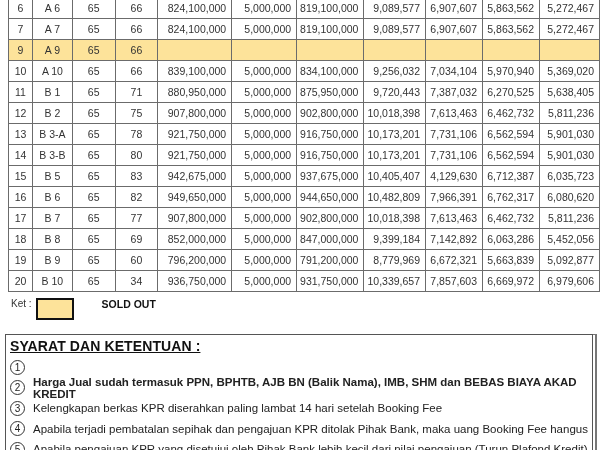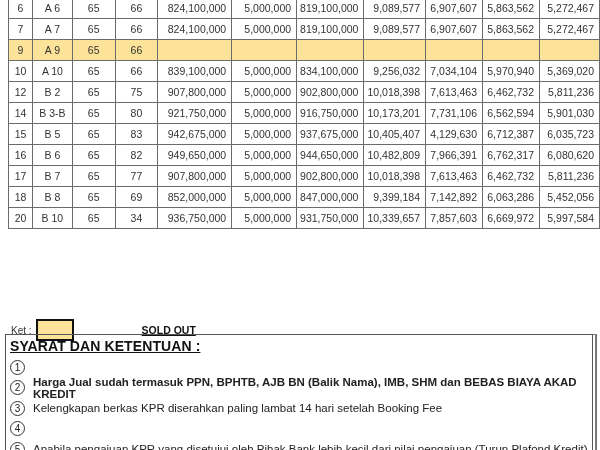--- a/index.html
+++ b/index.html
@@ -4,26 +4,26 @@
   <style>
     html, body { margin: 0; padding: 0; background: #ffffff; }
     body { width: 600px; height: 450px; overflow: hidden; position: relative;
            font-family: "Liberation Sans", sans-serif; color: #222; }
     .price-table { position: absolute; left: 8px; top: -3px; border-collapse: collapse;
                    table-layout: fixed; font-size: 10.5px; }
     .price-table td { border: 1px solid #6b6b6b; height: 20px; padding: 0 3px;
                       text-align: center; white-space: nowrap; color: #333; }
     .price-table td.num { text-align: right; padding-right: 5px; }
     .price-table tr.sold td { background: #fde39a; }
-    .legend { position: absolute; left: 11px; top: 318px; height: 24px; display: flex;
-              align-items: center; font-size: 10px; }
+    .legend { position: absolute; left: 11px; top: 298px; height: 24px; display: flex;
+              font-size: 10px; }
     .legend-label { color: #333; }
     .legend-swatch { width: 38px; height: 22px; background: #fde39a; border: 2px solid #111;
                      box-sizing: border-box; margin-left: 4px; }
-    .legend-text { margin-left: 68px; font-weight: bold; font-size: 10.5px; color: #111; text-decoration: underline; }
+    .legend-text { margin-left: 28px; font-weight: bold; font-size: 10.5px; color: #111; }
     .terms { position: absolute; left: 5px; top: 334px; width: 588px; height: 130px;
              border: 1px solid #555; box-shadow: 3px 0 0 -1px #fff, 4px 0 0 0 #777; box-sizing: border-box;
              padding: 3px 0 0 4px; }
     .terms-title { font-weight: bold; font-size: 14px; text-decoration: underline; color: #111;
                    margin: 0 0 3px 0; letter-spacing: 0.1px; }
     .term { display: flex; align-items: center; height: 20.5px; font-size: 11.5px; color: #222; }
     .term-num { width: 15px; height: 15px; border: 1px solid #333; border-radius: 50%;
                 font-size: 10px; display: flex; align-items: center; justify-content: center;
                 margin-right: 8px; box-sizing: border-box; flex: none; }
     .term.bold .term-text { font-weight: bold; }
@@ -92,46 +92,72 @@
         <td>66</td>
         <td class="num">839,100,000</td>
         <td class="num">5,000,000</td>
         <td class="num">834,100,000</td>
         <td class="num">9,256,032</td>
         <td class="num">7,034,104</td>
         <td class="num">5,970,940</td>
         <td class="num">5,369,020</td>
       </tr>
       <tr>
+        <td>11</td>
+        <td>B 1</td>
+        <td>65</td>
+        <td>71</td>
+        <td class="num">880,950,000</td>
+        <td class="num">5,000,000</td>
+        <td class="num">875,950,000</td>
+        <td class="num">9,720,443</td>
+        <td class="num">7,387,032</td>
+        <td class="num">6,270,525</td>
+        <td class="num">5,638,405</td>
+      </tr>
+      <tr>
         <td>12</td>
         <td>B 2</td>
         <td>65</td>
         <td>75</td>
         <td class="num">907,800,000</td>
         <td class="num">5,000,000</td>
         <td class="num">902,800,000</td>
         <td class="num">10,018,398</td>
         <td class="num">7,613,463</td>
         <td class="num">6,462,732</td>
         <td class="num">5,811,236</td>
       </tr>
       <tr>
-        <td>14</td>
-        <td>B 3-B</td>
-        <td>65</td>
-        <td>80</td>
+        <td>13</td>
+        <td>B 3-A</td>
+        <td>65</td>
+        <td>78</td>
         <td class="num">921,750,000</td>
         <td class="num">5,000,000</td>
         <td class="num">916,750,000</td>
         <td class="num">10,173,201</td>
         <td class="num">7,731,106</td>
         <td class="num">6,562,594</td>
         <td class="num">5,901,030</td>
       </tr>
       <tr>
+        <td>14</td>
+        <td>B 3-B</td>
+        <td>65</td>
+        <td>80</td>
+        <td class="num">921,750,000</td>
+        <td class="num">5,000,000</td>
+        <td class="num">916,750,000</td>
+        <td class="num">10,173,201</td>
+        <td class="num">7,731,106</td>
+        <td class="num">6,562,594</td>
+        <td class="num">5,901,030</td>
+      </tr>
+      <tr>
         <td>15</td>
         <td>B 5</td>
         <td>65</td>
         <td>83</td>
         <td class="num">942,675,000</td>
         <td class="num">5,000,000</td>
         <td class="num">937,675,000</td>
         <td class="num">10,405,407</td>
         <td class="num">4,129,630</td>
         <td class="num">6,712,387</td>
@@ -170,31 +196,44 @@
         <td>69</td>
         <td class="num">852,000,000</td>
         <td class="num">5,000,000</td>
         <td class="num">847,000,000</td>
         <td class="num">9,399,184</td>
         <td class="num">7,142,892</td>
         <td class="num">6,063,286</td>
         <td class="num">5,452,056</td>
       </tr>
       <tr>
+        <td>19</td>
+        <td>B 9</td>
+        <td>65</td>
+        <td>60</td>
+        <td class="num">796,200,000</td>
+        <td class="num">5,000,000</td>
+        <td class="num">791,200,000</td>
+        <td class="num">8,779,969</td>
+        <td class="num">6,672,321</td>
+        <td class="num">5,663,839</td>
+        <td class="num">5,092,877</td>
+      </tr>
+      <tr>
         <td>20</td>
         <td>B 10</td>
         <td>65</td>
         <td>34</td>
         <td class="num">936,750,000</td>
         <td class="num">5,000,000</td>
         <td class="num">931,750,000</td>
         <td class="num">10,339,657</td>
         <td class="num">7,857,603</td>
         <td class="num">6,669,972</td>
-        <td class="num">5,997,584</td>
+        <td class="num">6,979,606</td>
       </tr>
     </tbody>
 </table>
 
 <div class="legend">
   <span class="legend-label">Ket :</span>
   <span class="legend-swatch" style="background: rgb(253, 227, 154);"></span>
   <span class="legend-text">SOLD OUT</span>
 </div>
 
@@ -207,19 +246,20 @@
       <div class="term bold">
         <span class="term-num">2</span>
         <span class="term-text">Harga Jual sudah termasuk PPN, BPHTB, AJB BN (Balik Nama), IMB, SHM dan BEBAS BIAYA AKAD KREDIT</span>
       </div>
       <div class="term">
         <span class="term-num">3</span>
         <span class="term-text">Kelengkapan berkas KPR diserahkan paling lambat 14 hari setelah Booking Fee</span>
       </div>
       <div class="term">
         <span class="term-num">4</span>
+        <span class="term-text">Apabila terjadi pembatalan sepihak dan pengajuan KPR ditolak Pihak Bank, maka uang Booking Fee hangus</span>
       </div>
       <div class="term">
         <span class="term-num">5</span>
         <span class="term-text">Apabila pengajuan KPR yang disetujui oleh Pihak Bank lebih kecil dari nilai pengajuan (Turun Plafond Kredit),</span>
       </div>
     </div>
 </div>
 
 </body></html>

